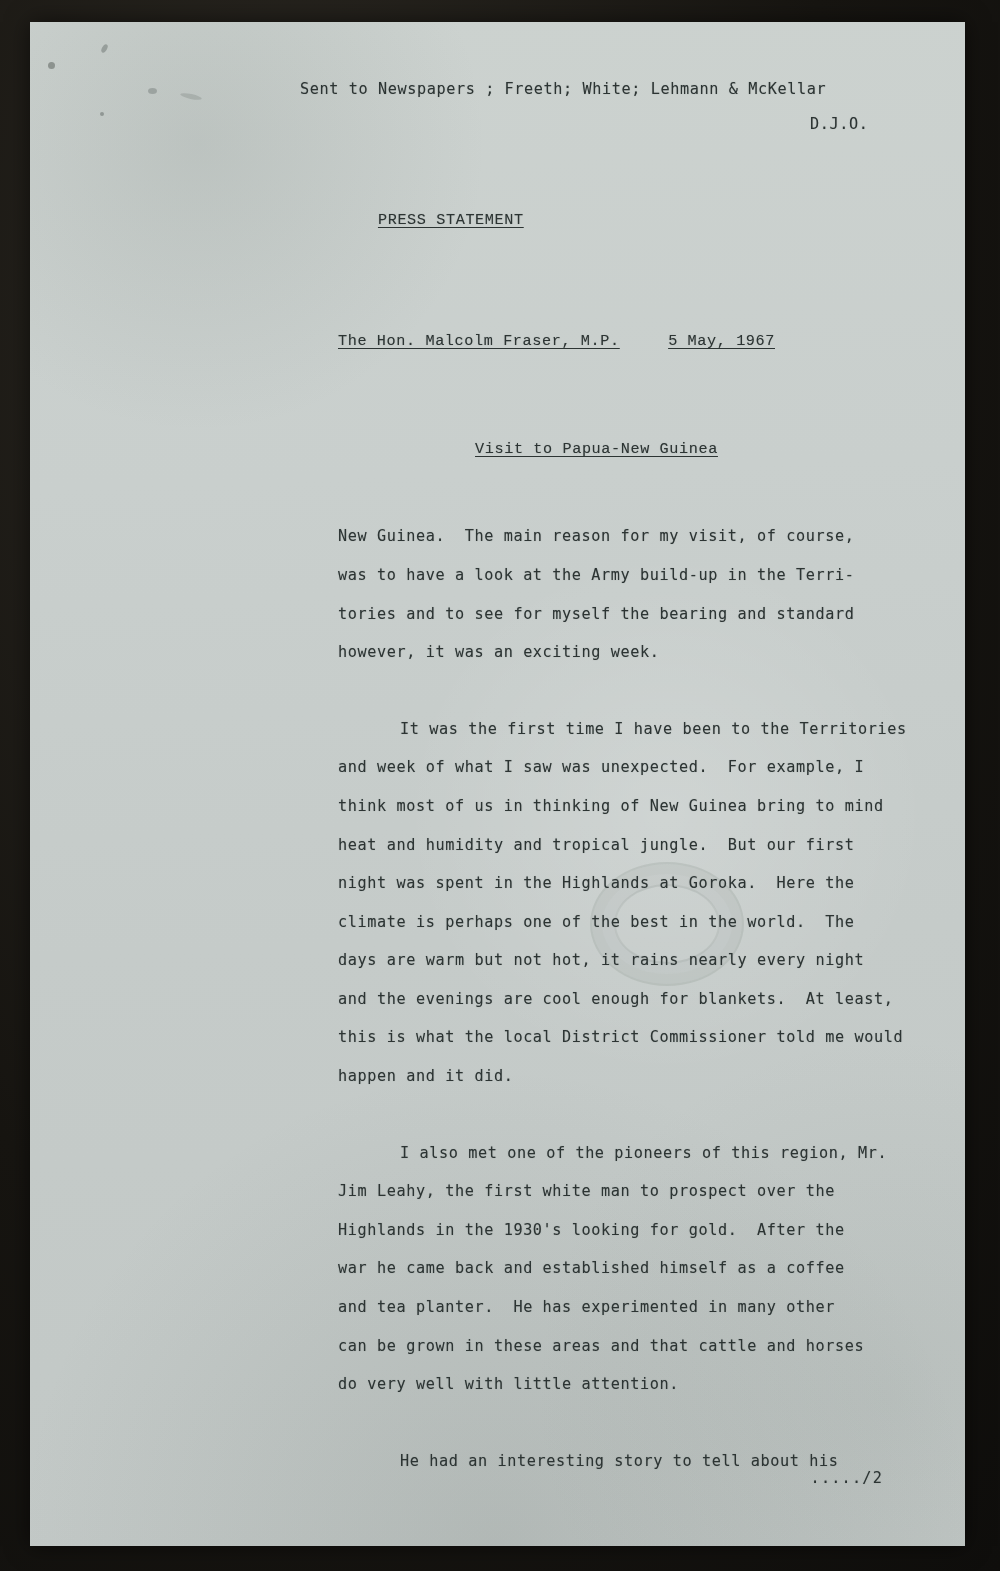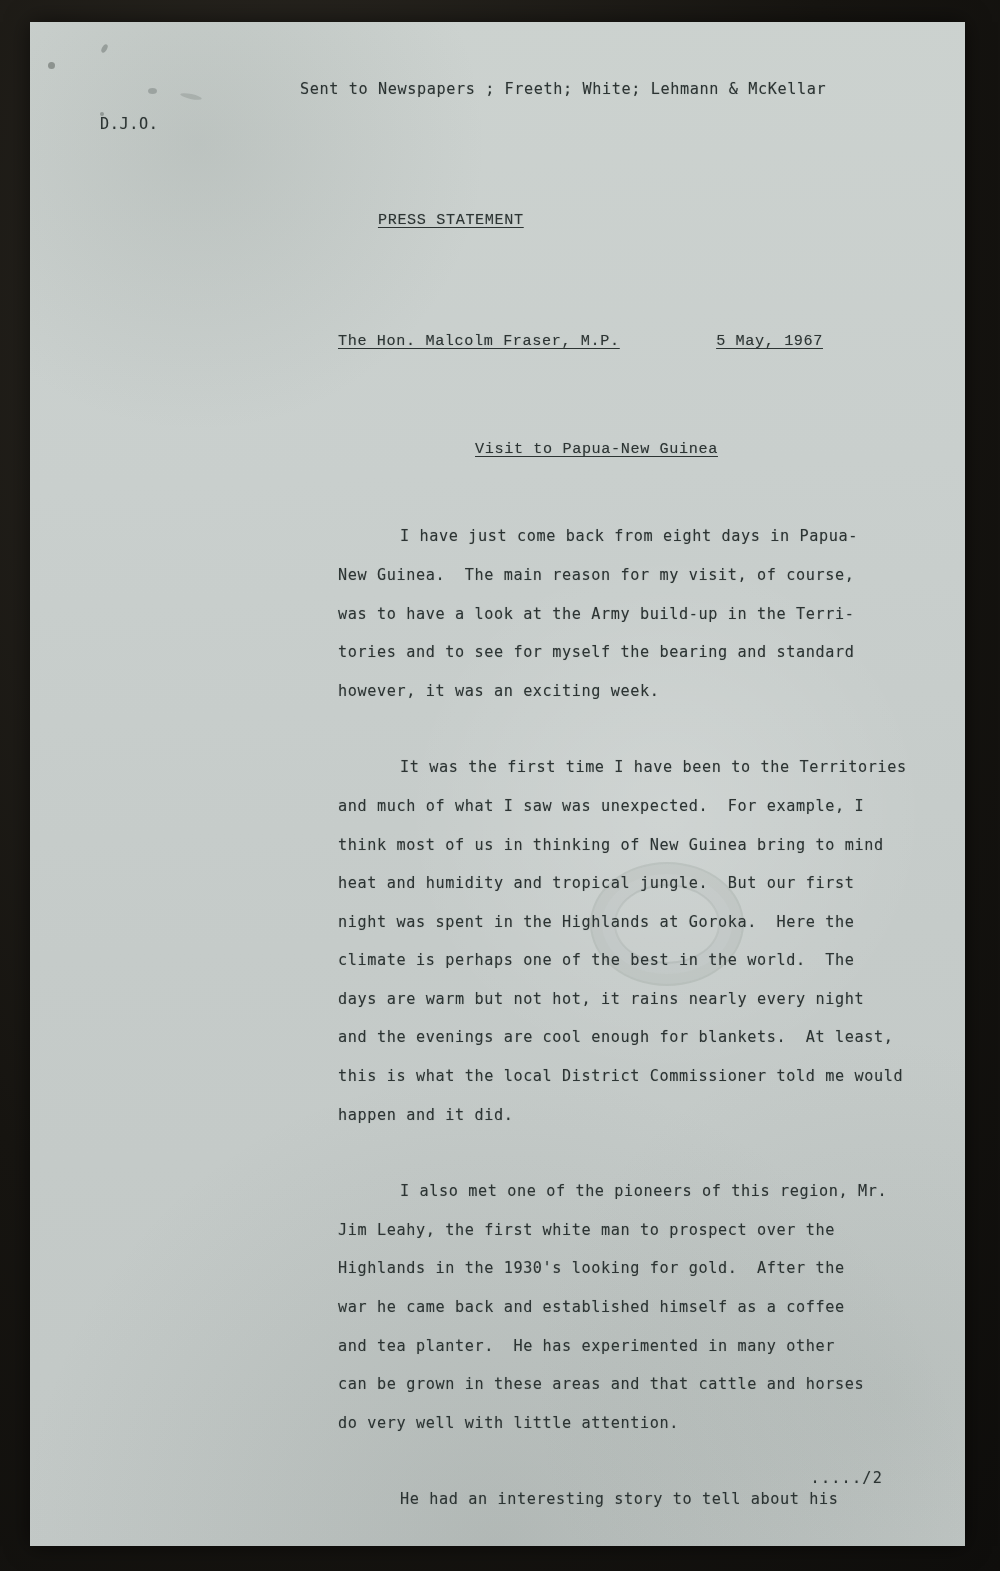--- a/index.html
+++ b/index.html
@@ -104,30 +104,31 @@
     margin-left: 200px;
     margin-top: 8px;
   }
   .sub-right {
     display: block;
     margin-left: 200px;
     text-align: left;
   }
   .initials {
     display: block;
+    margin-left: 710px;
     margin-top: -4px;
   }
 
   .u { text-decoration: underline; text-underline-offset: 3px; font-family: Liberation Mono, monospace; }
 
   .title-row {
     display: flex;
     justify-content: space-between;
     margin-left: 238px;
-    margin-right: 72px;
+    margin-right: 120px;
     margin-top: 26px;
     text-align: center;
   }
 
   .doc-title {
     display: block;
     text-align: center;
     margin-left: 120px;
     margin-top: 30px;
     margin-bottom: 10px;
@@ -186,30 +187,29 @@
       <div class="line title-row">
         <span class="u">The Hon. Malcolm Fraser, M.P.</span>
         <span class="u">5 May, 1967</span>
       </div>
 
       <div class="line doc-title">
         <span class="u">Visit to Papua-New Guinea</span>
       </div>
 
       <p class="para">
-        <span class="ln first">I have just come back from eight days in Papua-</span>
         <span class="ln">New Guinea.  The main reason for my visit, of course,</span>
         <span class="ln">was to have a look at the Army build-up in the Terri-</span>
         <span class="ln">tories and to see for myself the bearing and standard</span>
         <span class="ln">however, it was an exciting week.</span>
       </p>
 
       <p class="para">
         <span class="ln first">It was the first time I have been to the Territories</span>
-        <span class="ln">and much of what I saw was unexpected.  For example, I</span>
+        <span class="ln">and week of what I saw was unexpected.  For example, I</span>
         <span class="ln">think most of us in thinking of New Guinea bring to mind</span>
         <span class="ln">heat and humidity and tropical jungle.  But our first</span>
         <span class="ln">night was spent in the Highlands at Goroka.  Here the</span>
         <span class="ln">climate is perhaps one of the best in the world.  The</span>
         <span class="ln">days are warm but not hot, it rains nearly every night</span>
         <span class="ln">and the evenings are cool enough for blankets.  At least,</span>
         <span class="ln">this is what the local District Commissioner told me would</span>
         <span class="ln">happen and it did.</span>
       </p>
 

